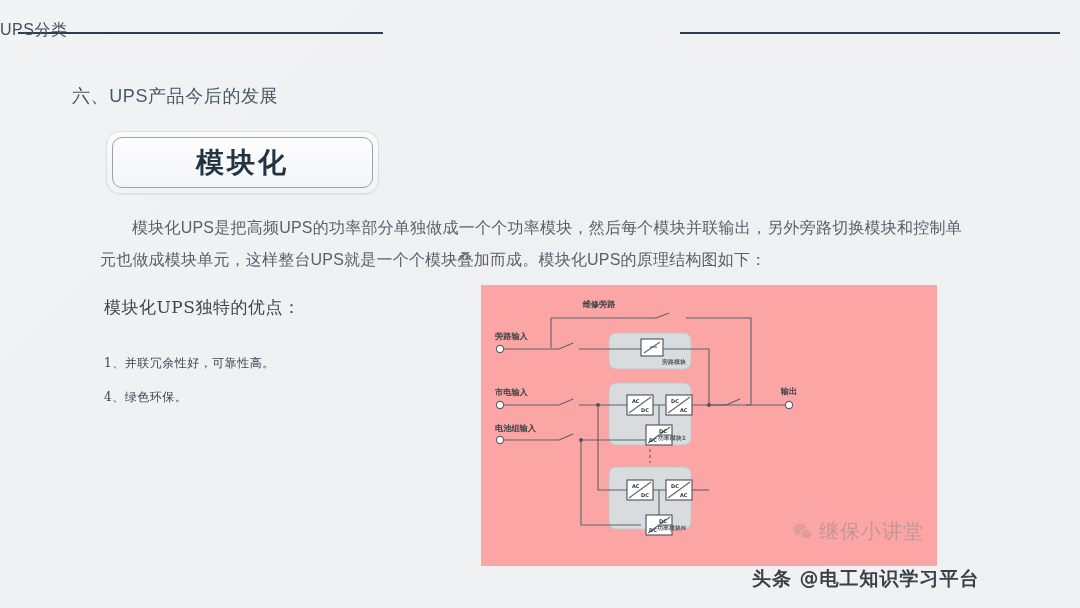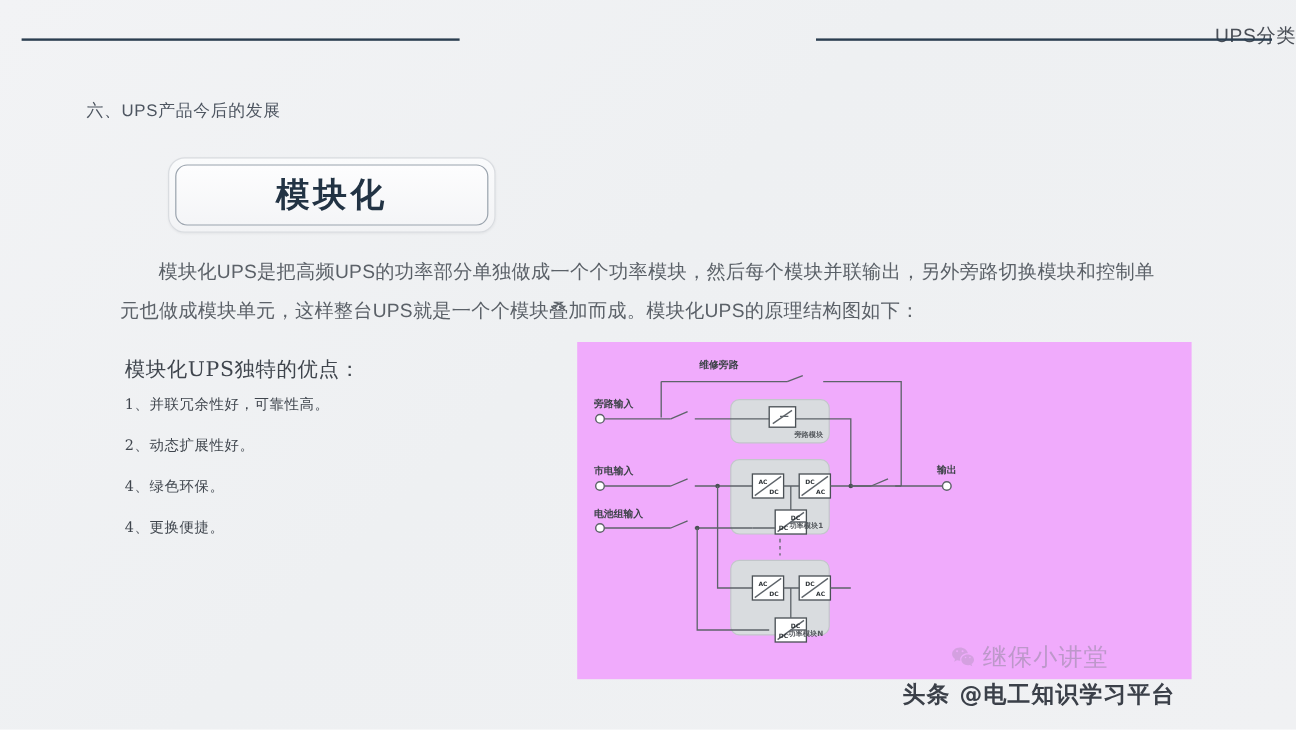--- a/index.html
+++ b/index.html
@@ -30,42 +30,42 @@
     background: #2b3e50;
   }
   .rule.left  { left: 18px;  width: 365px; }
   .rule.right { left: 680px; width: 380px; }
 
   .header-title {
     position: absolute;
     top: 20px;
     left: 0;
     width: 1080px;
-    text-align: right;
+    text-align: left;
     font-size: 16px;
     color: #4a4f57;
     letter-spacing: 0.5px;
     font-family: "Liberation Sans", "DejaVu Sans", sans-serif;
   }
 
   
   .section-heading {
     position: absolute;
     top: 84px;
     left: 72px;
-    font-size: 14px;
+    font-size: 18px;
     color: #4d5560;
     letter-spacing: 0.6px;
   }
 
   
   .badge-outer {
     position: absolute;
     top: 131px;
-    left: 140px;
+    left: 106px;
     width: 273px;
     height: 63px;
     border: 1px solid #d9dce0;
     border-radius: 14px;
     background: linear-gradient(180deg, #fafbfc 0%, #f2f3f5 100%);
     box-shadow: 0 1px 2px rgba(0,0,0,0.05);
     padding: 5px;
   }
   .badge-inner {
     width: 100%;
@@ -103,45 +103,45 @@
   .adv-col {
     position: absolute;
     top: 296px;
     left: 104px;
     width: 330px;
     color: #3f454d;
     font-family: "DejaVu Serif", "Liberation Serif", serif;
   }
   .adv-head {
     font-size: 17px;
-    margin-bottom: 10px;
+    margin-bottom: 36px;
     letter-spacing: 0.5px;
   }
   .adv-item {
     font-size: 12px;
     line-height: 1.34;
     margin-bottom: 18px;
     letter-spacing: 0.5px;
   }
 
   
   .diagram-panel {
     position: absolute;
     top: 285px;
     left: 481px;
-    width: 512px;
+    width: 456px;
     height: 281px;
-    background: #f0abfc;
+    background: #fca5a5;
   }
   .diagram-svg { display: block; width: 444px; height: 281px; }
 
   
   .wm-inner {
     position: absolute;
-    top: 534px;
+    top: 518px;
     left: 792px;
     font-size: 20px;
     color: rgba(120,126,134,0.42);
     font-family: "DejaVu Sans", "Liberation Sans", sans-serif;
     letter-spacing: 1px;
     display: flex;
     align-items: center;
     gap: 6px;
     pointer-events: none;
   }
@@ -176,23 +176,21 @@
   <div class="badge-inner">
     <span class="badge-text">模块化</span>
   </div>
 </div>
 
 <div class="body-paragraph">模块化UPS是把高频UPS的功率部分单独做成一个个功率模块，然后每个模块并联输出，另外旁路切换模块和控制单元也做成模块单元，这样整台UPS就是一个个模块叠加而成。模块化UPS的原理结构图如下：</div>
 
 <div class="adv-col">
   <div class="adv-head">模块化UPS独特的优点：</div>
   <div class="adv-item">1、并联冗余性好，可靠性高。</div>
-  <div class="adv-item">2、动态扩展性好。</div>
   <div class="adv-item">4、绿色环保。</div>
-  <div class="adv-item">4、更换便捷。</div>
 </div>
 
 <div class="diagram-panel">
   <svg class="diagram-svg" viewBox="0 0 444 281">
     <defs>
       <style>
         .ln   { stroke:#5d6369; stroke-width:1.1; fill:none; }
         .ln2  { stroke:#5d6369; stroke-width:1.3; fill:none; }
         .mod  { fill:#d9dcdf; stroke:#c2c6ca; stroke-width:1; }
         .blk  { fill:#ffffff; stroke:#4a5055; stroke-width:1.1; }

